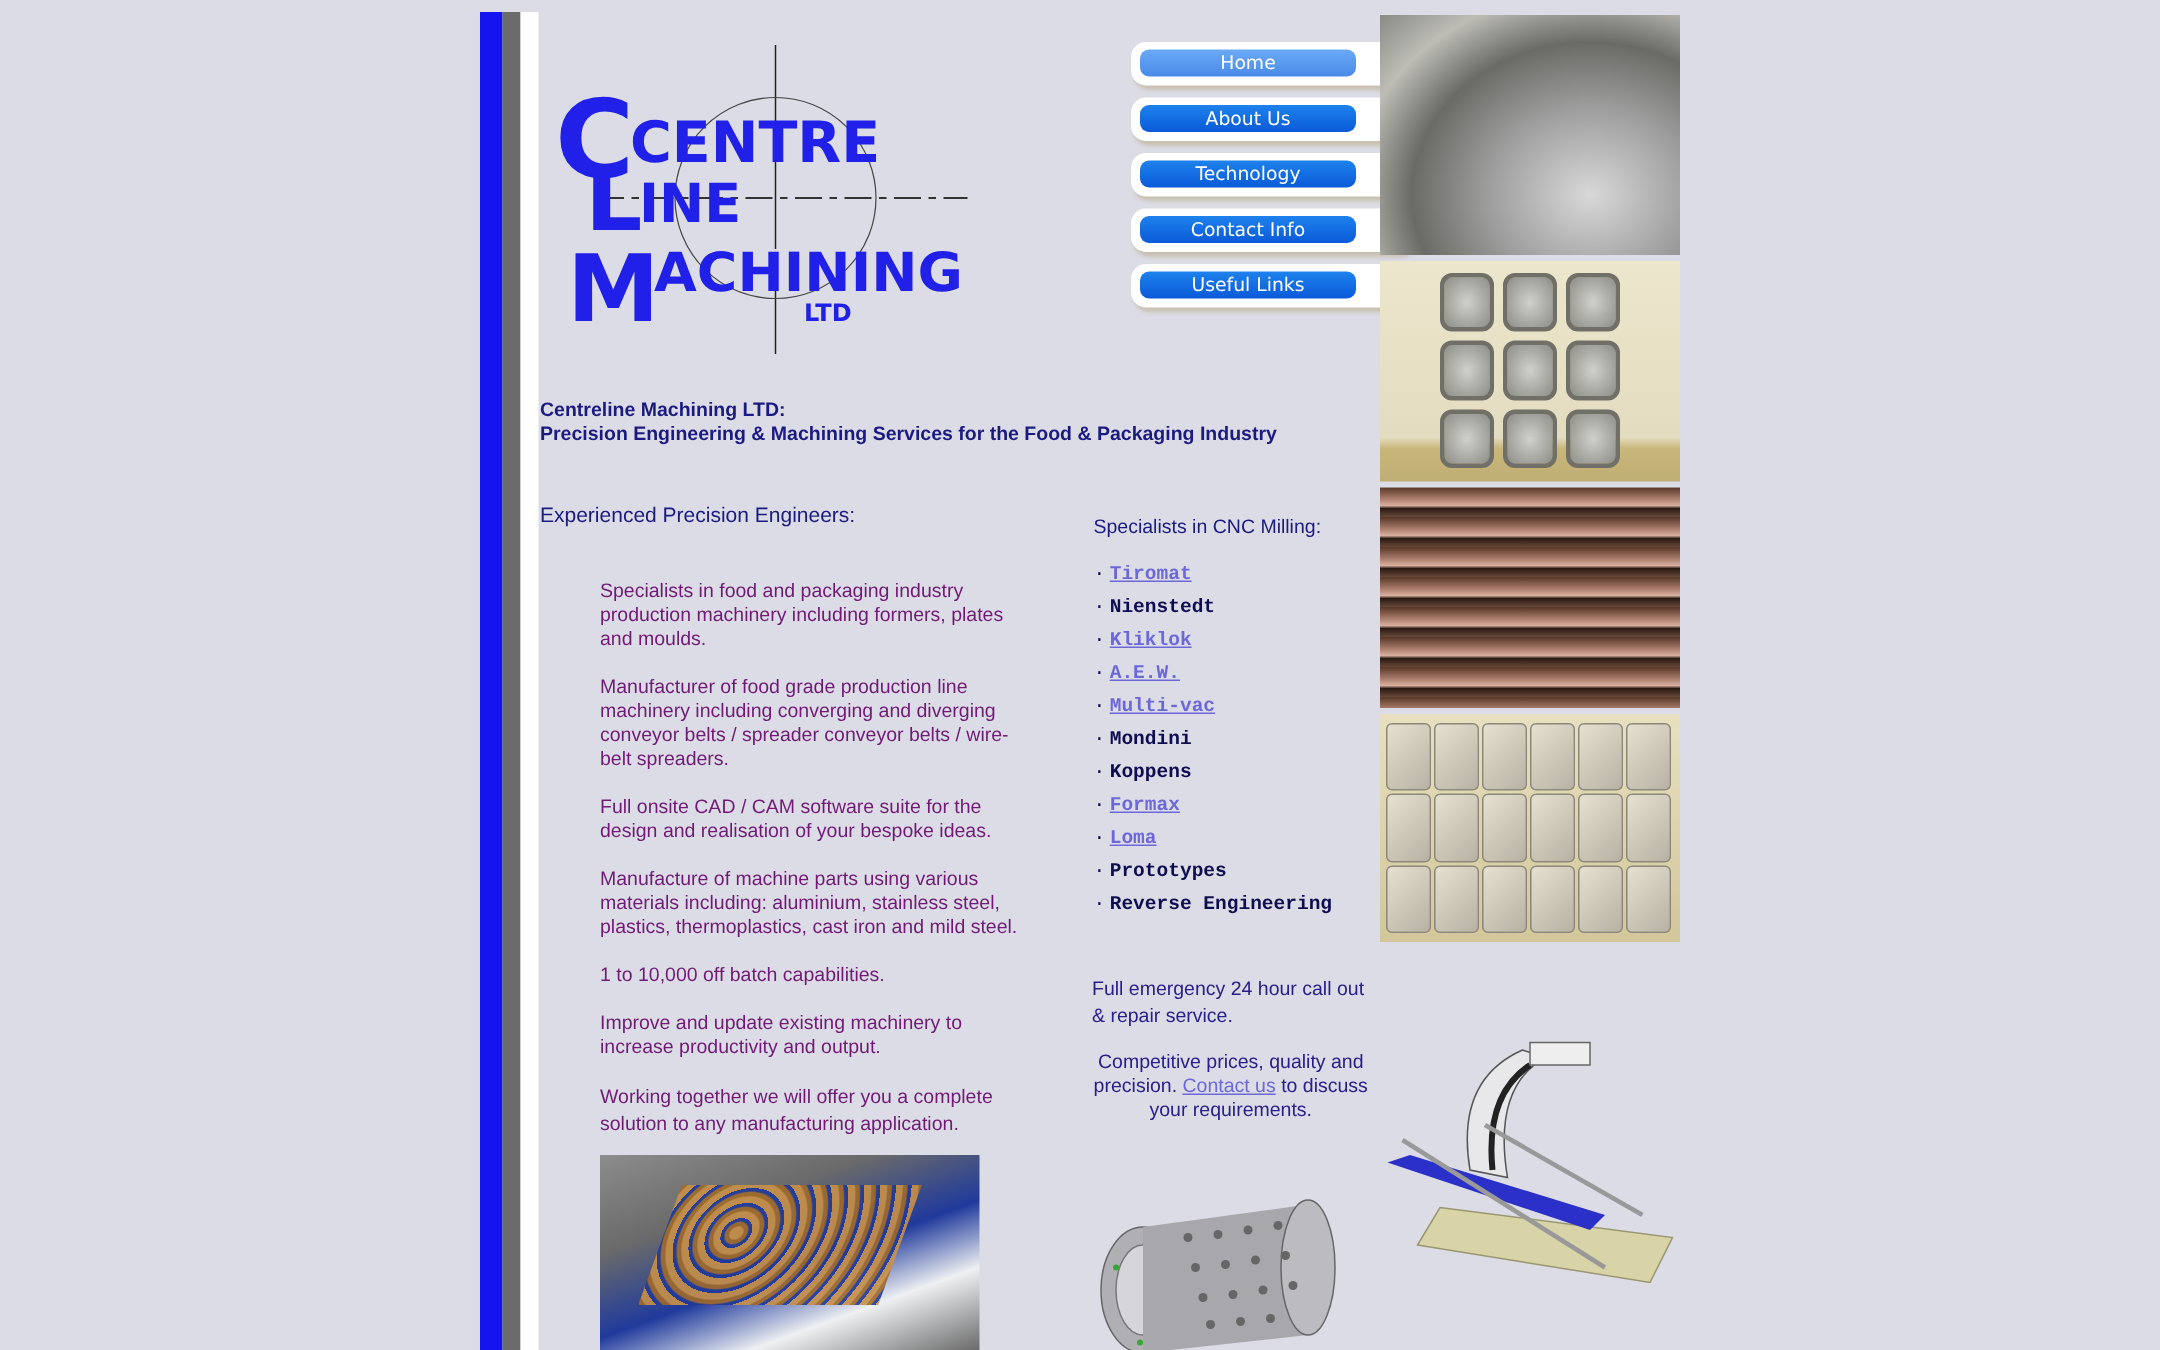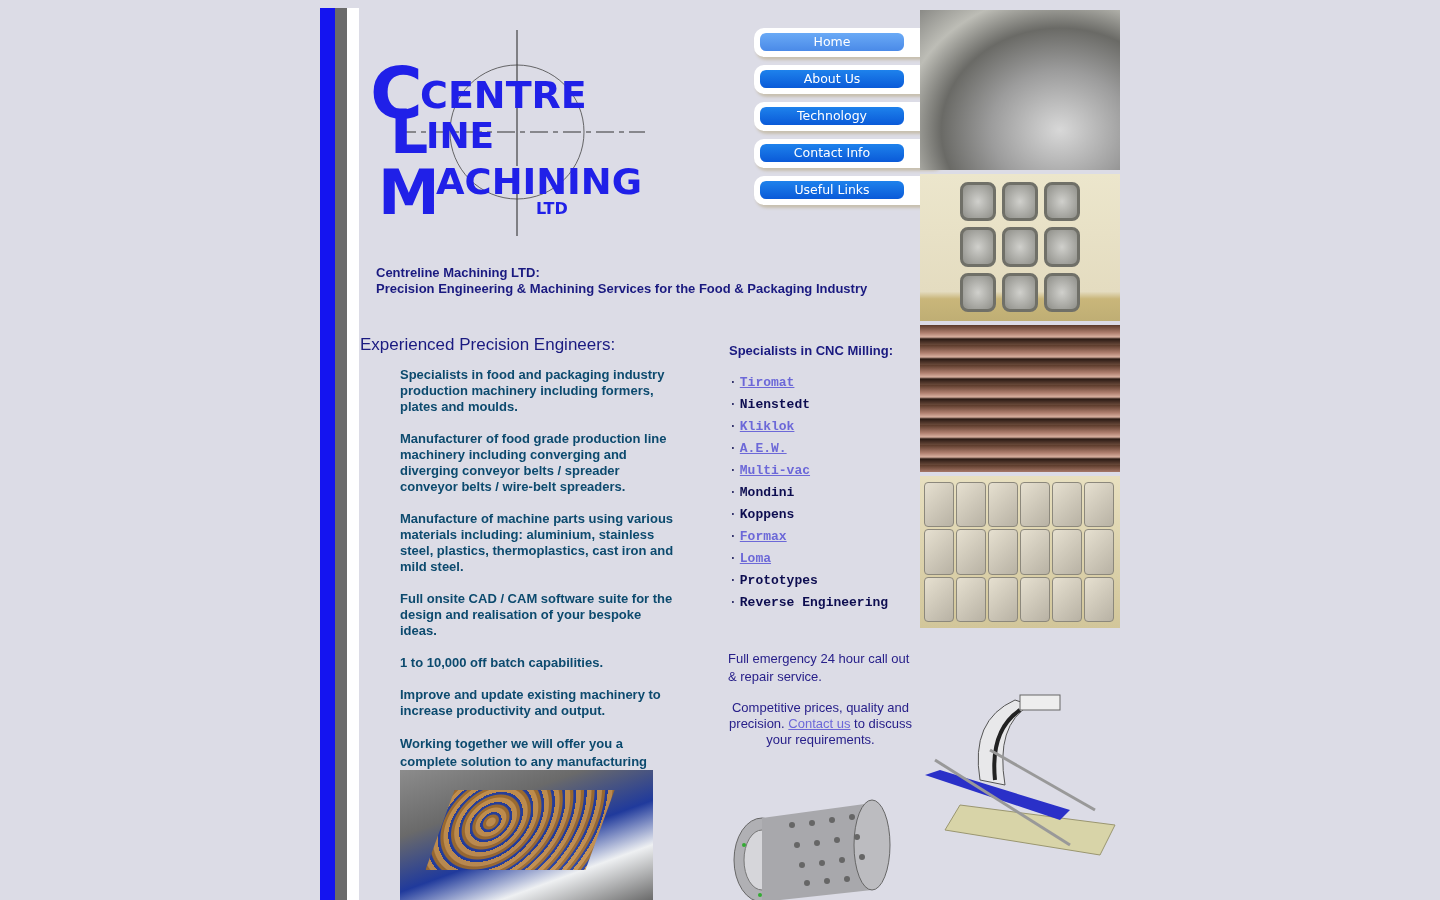--- a/index.html
+++ b/index.html
@@ -29,29 +29,29 @@
   .nav-btn .inner {
     position:absolute; left:6px; top:5px; width:144px; height:18px;
     border-radius:6px;
     background:linear-gradient(#1e82ec, #0a5ad8);
     color:#ffffff; font-family:"DejaVu Sans", sans-serif; font-size:12.5px;
     text-align:center; line-height:18px; cursor:pointer;
   }
   .nav-btn.active .inner { background:linear-gradient(#6aaaf6, #4a8ae8); }
 
   
-  .headline { position:absolute; left:360px; top:265px; font-weight:bold; font-size:13px; line-height:16px; color:#1a1a80;padding-left:16px; }
-
-  .intro { position:absolute; left:360px; top:335px; font-size:17px; color:#1a1a80;text-align:center; }
-  .features { position:absolute; left:400px; top:367px; width:280px; font-size:13px; line-height:16px; color:#0c4a6e;font-weight:bold; }
+  .headline { position:absolute; left:360px; top:265px; font-weight:bold; font-size:13px; line-height:16px; color:#1a1a80; }
+
+  .intro { position:absolute; left:360px; top:335px; font-size:14px; color:#1a1a80;text-align:center; }
+  .features { position:absolute; left:400px; top:386px; width:280px; font-size:13px; line-height:16px; color:#701a75; }
   .features p { margin:0 0 16px 0; }
 
   
   .spec { position:absolute; left:729px; top:343px; width:190px; }
-  .spec-title { font-weight:bold; font-size:13px; color:#1a1a80; margin-bottom:17px; }
+  .spec-title { font-weight:normal; font-size:13px; color:#1a1a80; margin-bottom:17px; }
   .spec-list { list-style:none; margin:0; padding:0; }
   .spec-list li { font-weight:bold; font-size:13px; height:22px; line-height:16px; color:#0d0d50;font-family:Liberation Mono, monospace; }
   .spec-list li .dot { font-weight:normal; margin-right:3px; color:#0d0d50; }
   .spec-list li a { color:#6c68d8; text-decoration:underline; }
   .spec-list li span.name { color:#0d0d50; }
 
   .emergency { position:absolute; left:728px; top:650px; width:185px; font-size:13px; line-height:18px; color:#28208a; }
   .pricing { position:absolute; left:728px; top:700px; width:185px; font-size:13px; line-height:16px; color:#28208a;text-align:center; }
   .pricing a { color:#6c68d8; text-decoration:underline; }
 
@@ -119,22 +119,22 @@
 <div class="headline">
   <div>Centreline Machining LTD:</div>
   <div>Precision Engineering &amp; Machining Services for the Food &amp; Packaging Industry</div>
 </div>
 
 <div class="intro">Experienced Precision Engineers:</div>
 
 <div class="features">
   <p>Specialists in food and packaging industry production machinery including formers, plates and moulds.</p>
   <p>Manufacturer of food grade production line machinery including converging and diverging conveyor belts / spreader conveyor belts / wire-belt spreaders.</p>
+  <p>Full onsite CAD / CAM software suite for the design and realisation of your bespoke ideas.</p>
   <p>Manufacture of machine parts using various materials including: aluminium, stainless steel, plastics, thermoplastics, cast iron and mild steel.</p>
-  <p>Full onsite CAD / CAM software suite for the design and realisation of your bespoke ideas.</p>
   <p>1 to 10,000 off batch capabilities.</p>
   <p>Improve and update existing machinery to increase productivity and output.</p>
   <p style="line-height:18px">Working together we will offer you a complete solution to any manufacturing application.</p>
 </div>
 
 <div class="spec">
   <div class="spec-title">Specialists in CNC Milling:</div>
   <ul class="spec-list" id="spec-list">
       <li><span class="dot">·</span><a href="#">Tiromat</a></li>
       <li><span class="dot">·</span><span class="name">Nienstedt</span></li>

